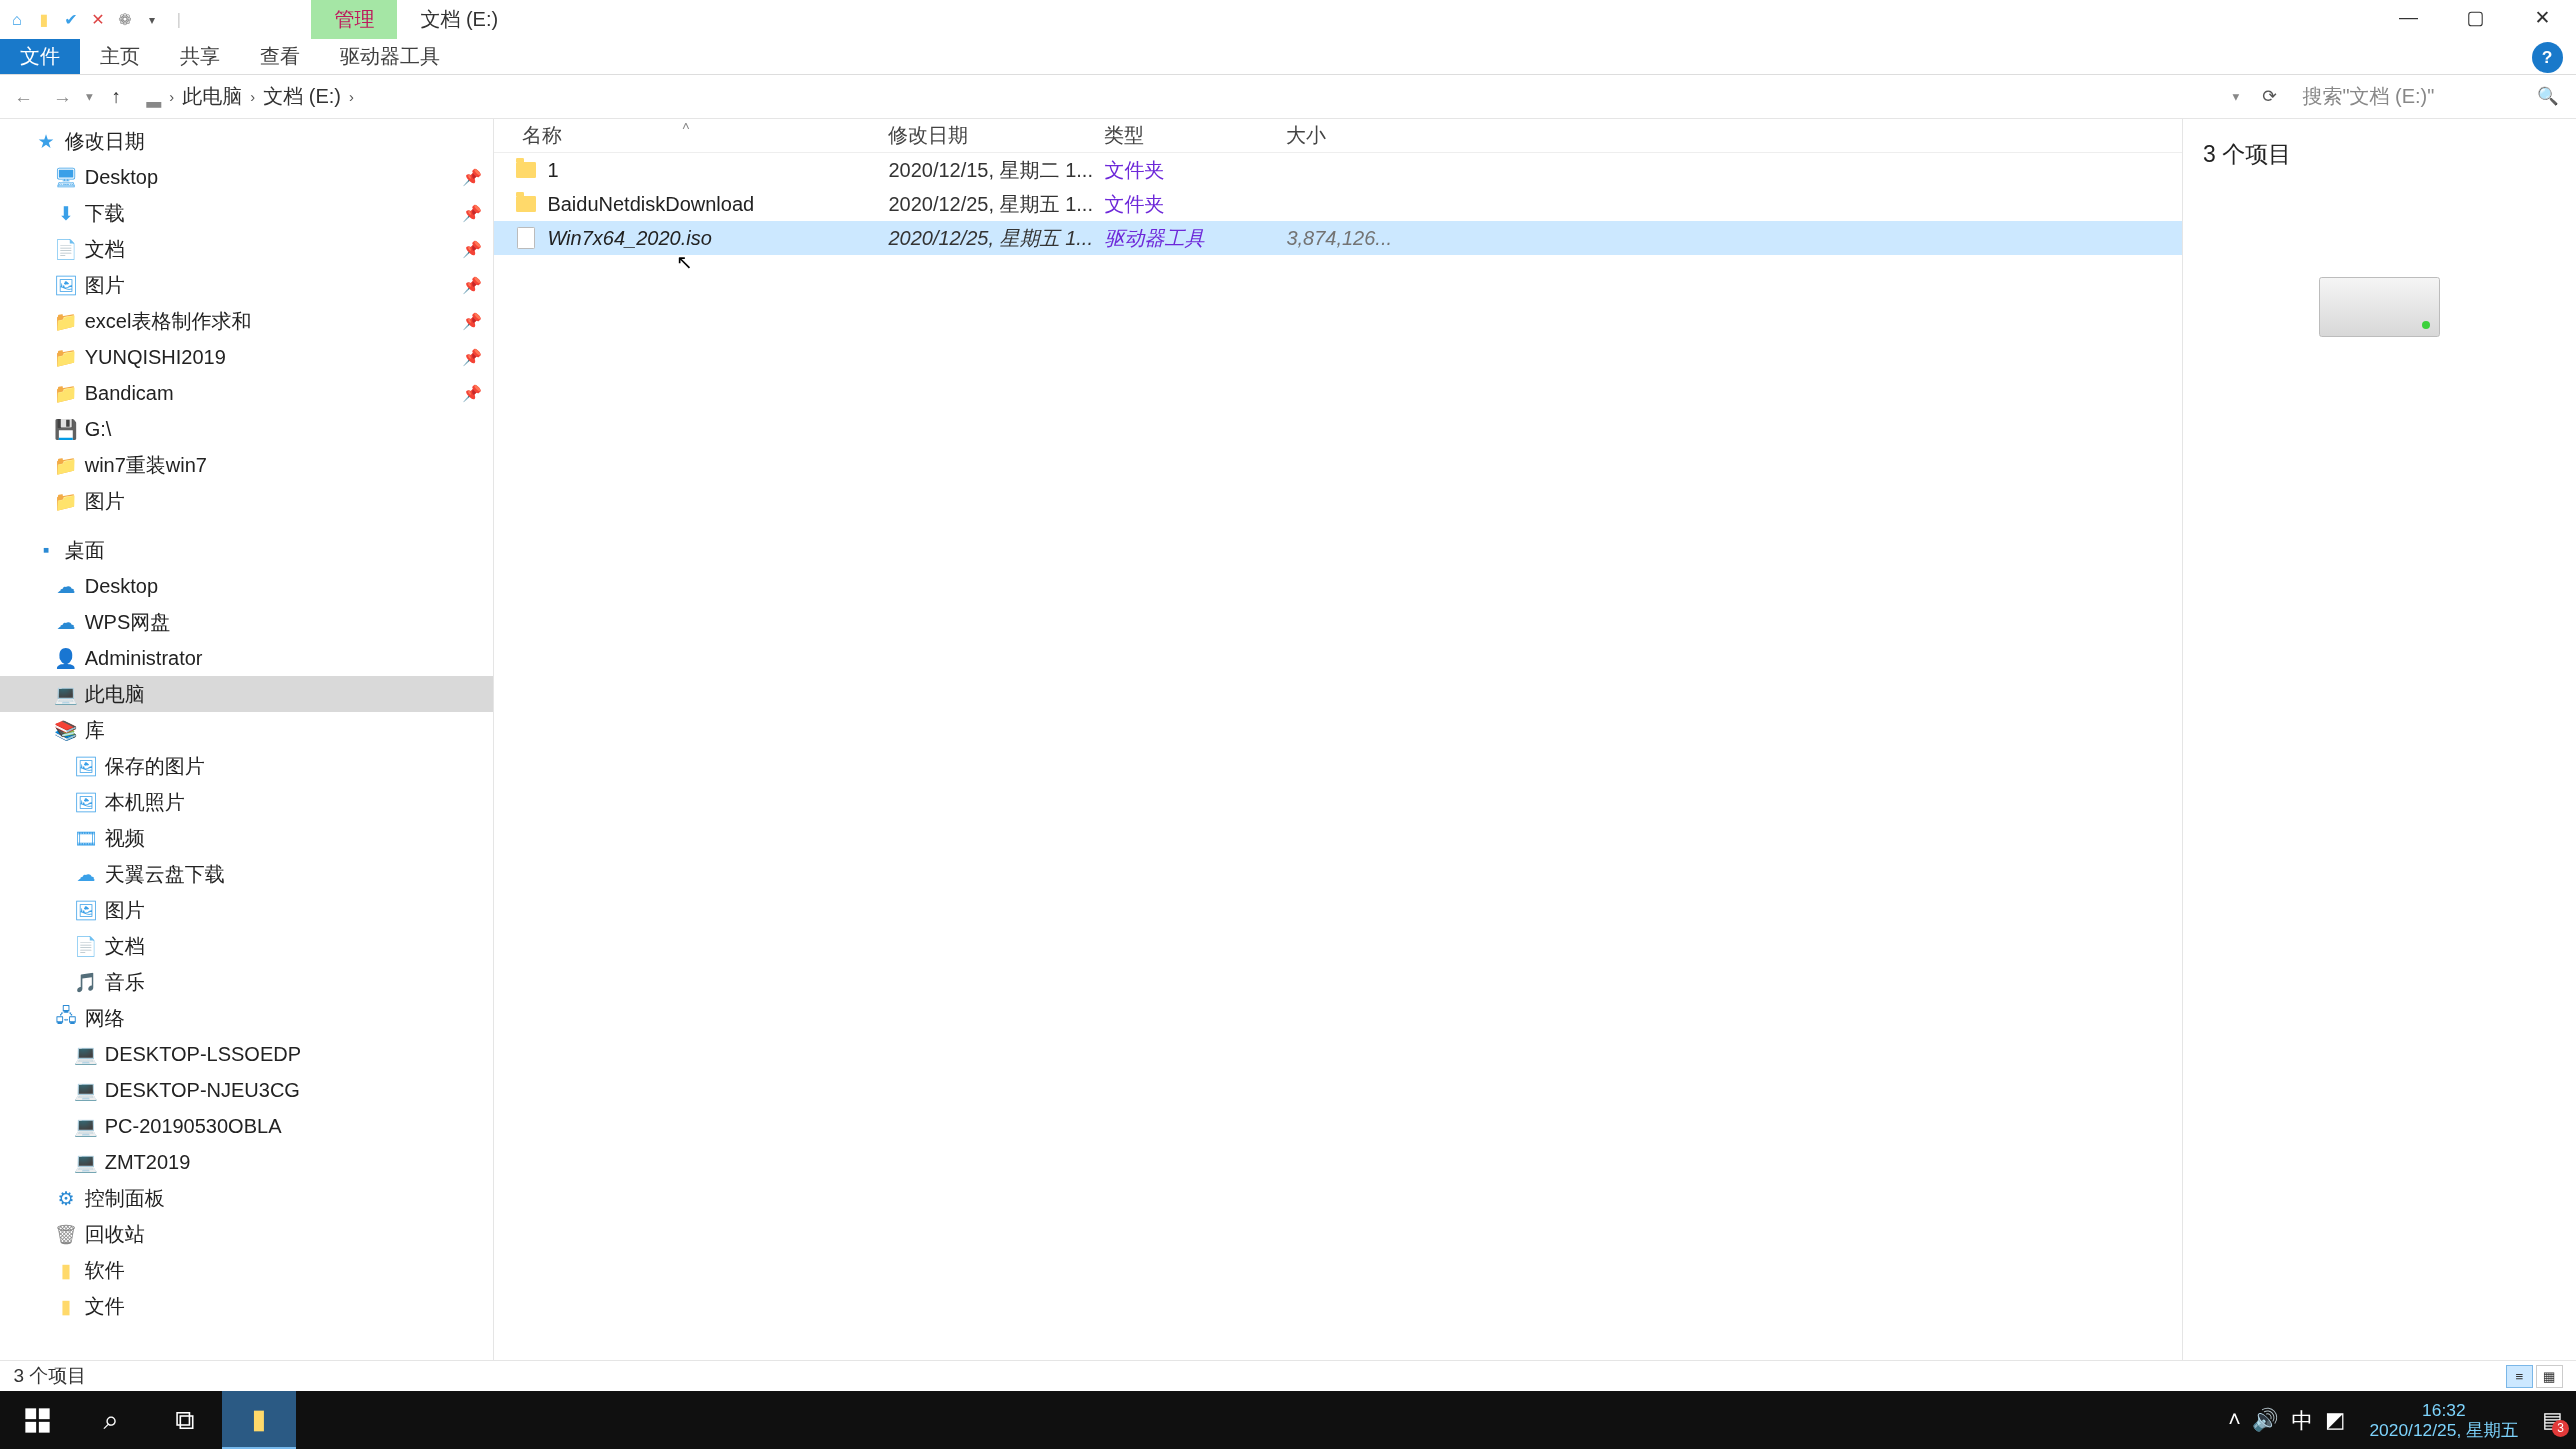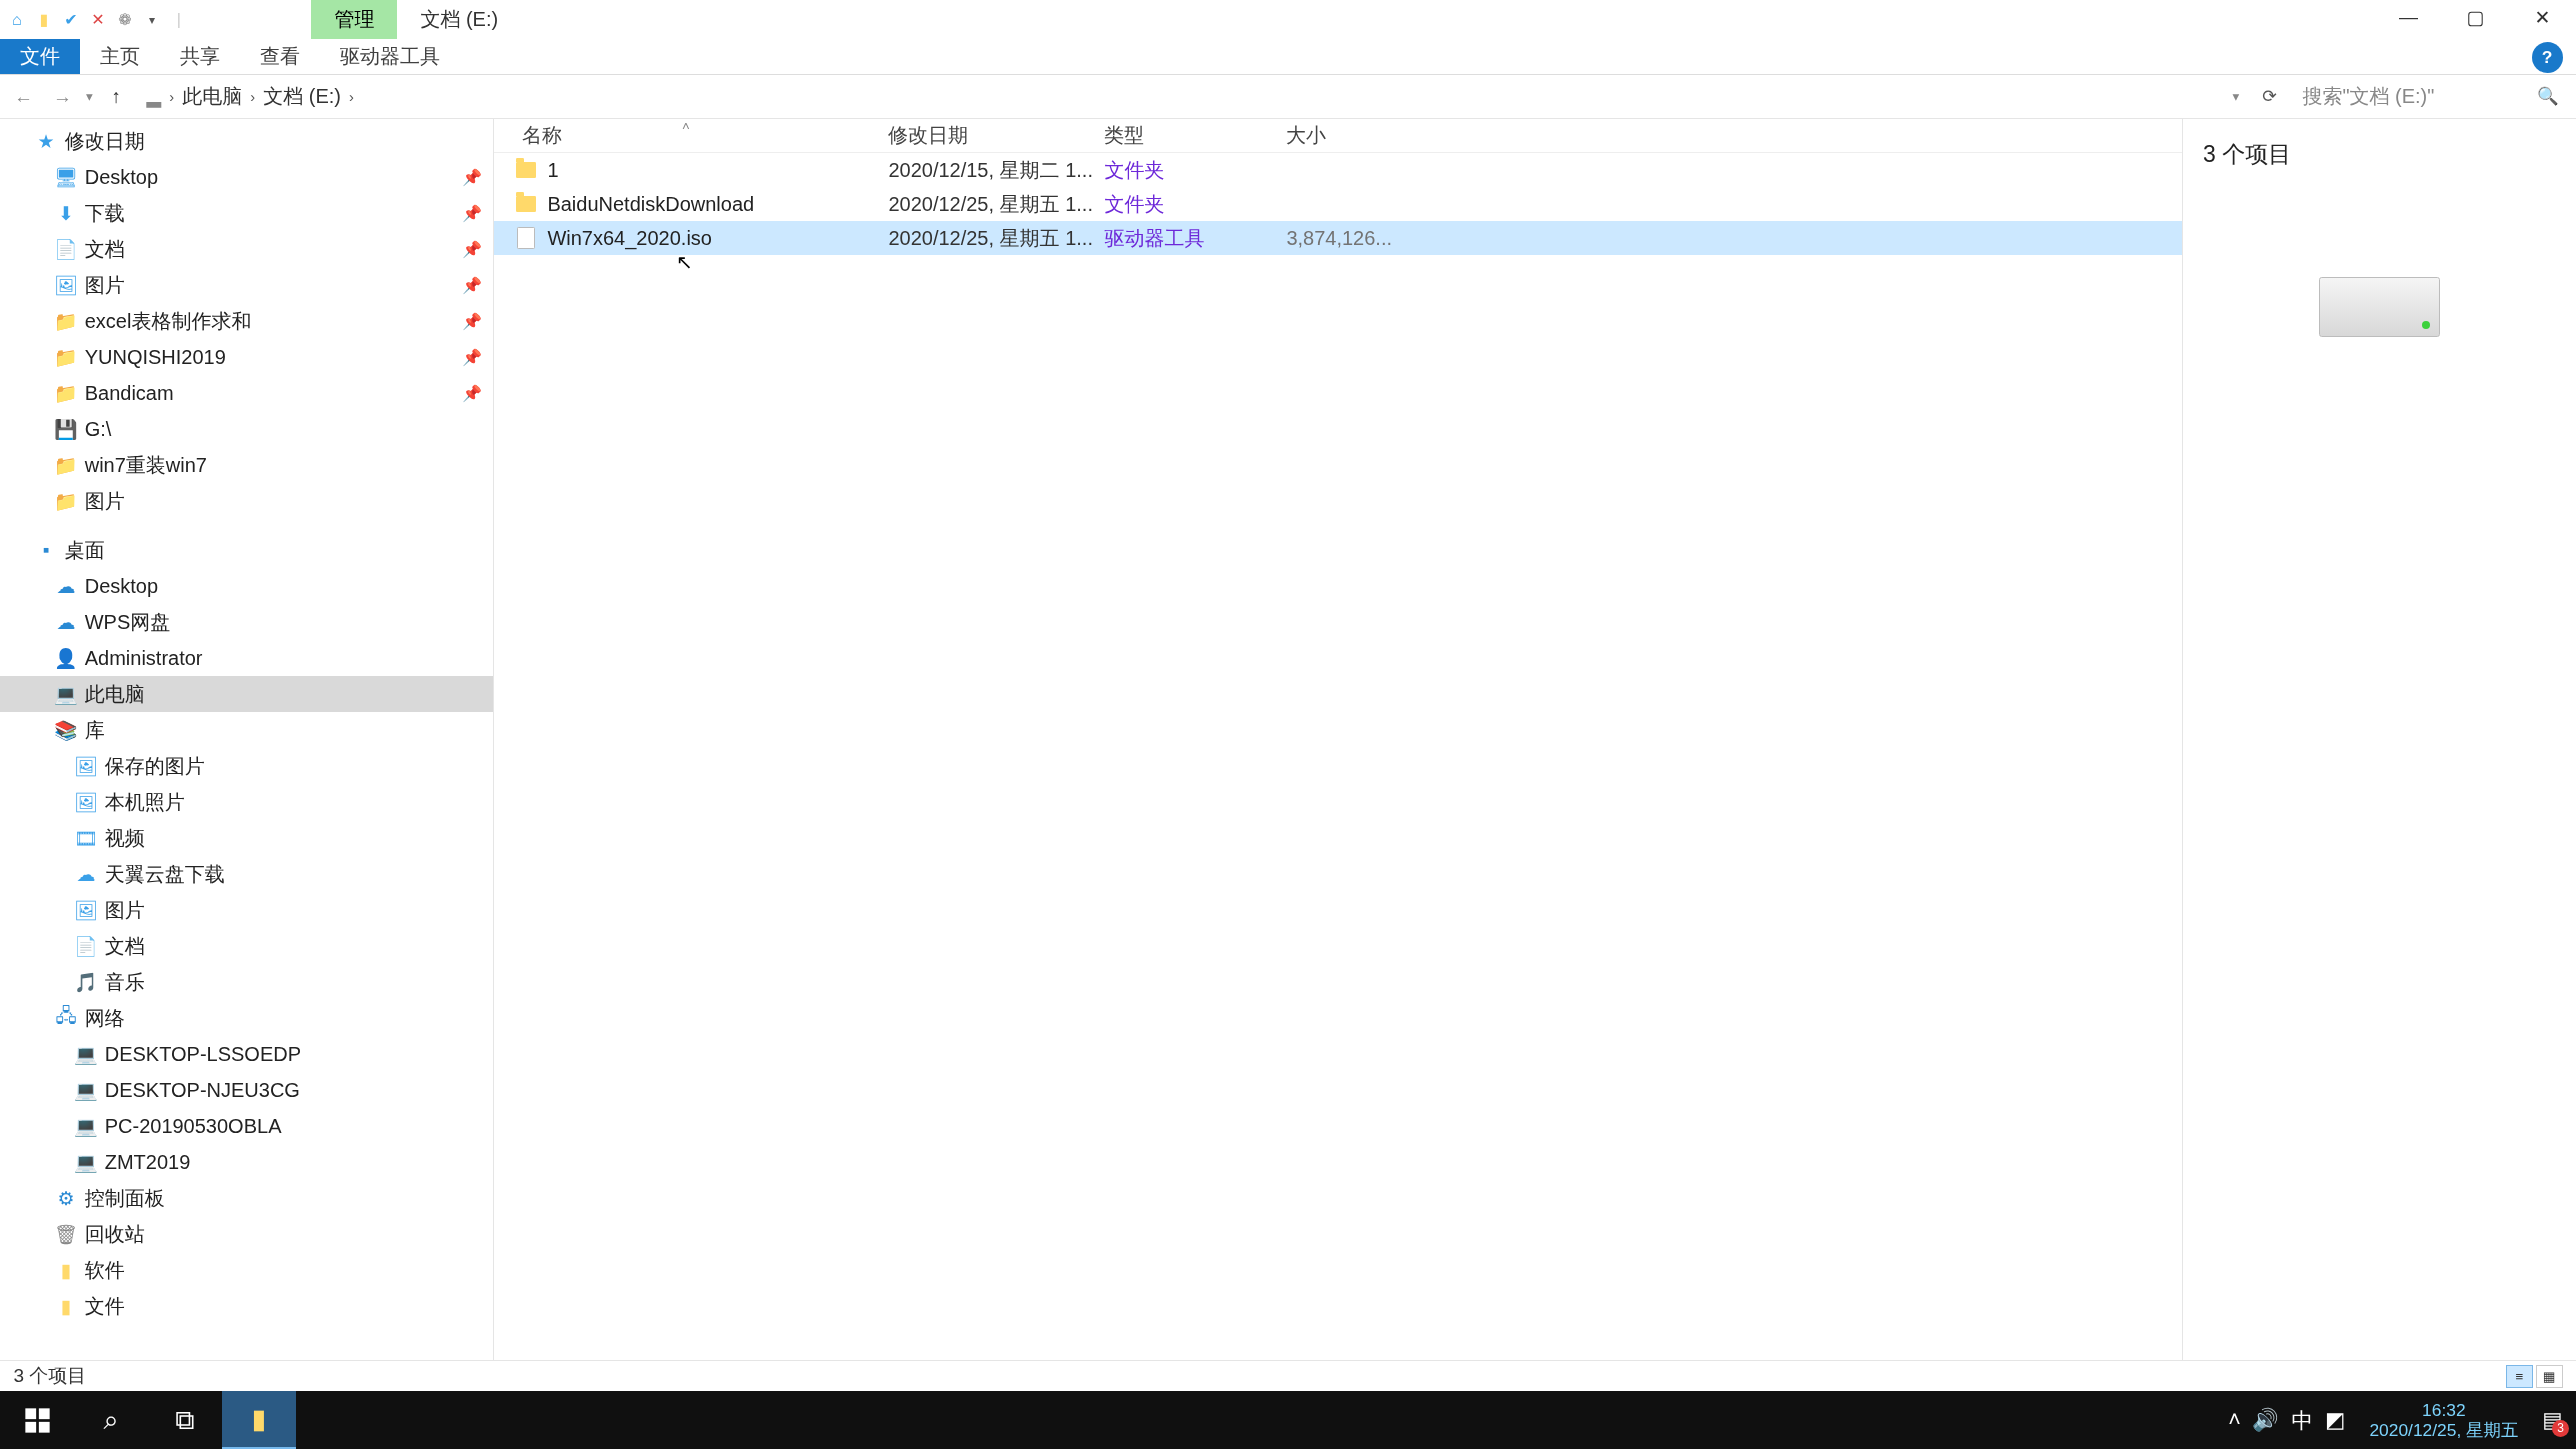--- a/index.html
+++ b/index.html
@@ -5,21 +5,21 @@
 * { margin:0; padding:0; box-sizing:border-box; font-family:"Microsoft YaHei","Segoe UI",sans-serif; }
 html,body { width:2576px; height:1449px; overflow:hidden; background:#fff; }
 .window { width:2576px; height:1391px; display:flex; flex-direction:column; background:#fff; position:relative; }
 
 
 .title-bar { height:39px; display:flex; align-items:center; background:#fff; position:relative; }
 .qat { display:flex; align-items:center; gap:4px; padding-left:5.4px; }
 .qat-icon { width:23px; height:23px; display:flex; align-items:center; justify-content:center; font-size:16px; }
 .title-tab-group { display:flex; align-items:flex-end; height:39px; margin-left:121px; }
 .title-tab { height:39px; padding:0 23px; font-size:20px; display:flex; align-items:center; color:#333; }
-.title-tab.ctx { background:#a5e6a5; color:#000000; }
+.title-tab.ctx { background:#a5e6a5; color:#be185d; }
 .win-controls { position:absolute; right:0; top:0; display:flex; }
 .win-btn { width:67px; height:34px; display:flex; align-items:center; justify-content:center; font-size:19px; color:#333; }
 
 
 .ribbon { height:36px; display:flex; align-items:stretch; background:#fff; border-bottom:0.7px solid #ddd; }
 .ribbon-tab { padding:0 20px; font-size:20px; display:flex; align-items:center; color:#404040; }
 .ribbon-tab.active { background:#1979ca; color:#fff; }
 
 
 .addr-row { height:44px; display:flex; align-items:center; padding:0 8px; gap:8px; border-bottom:0.7px solid #e5e5e5; }
@@ -50,21 +50,21 @@
 
 
 .flist { flex:1; display:flex; flex-direction:column; }
 .col-head { display:flex; align-items:center; height:34px; font-size:20px; color:#444; border-bottom:0.7px solid #eee; position:relative; }
 .col-head .sort { font-size:13.4px; color:#888; position:absolute; left:188px; top:0; }
 .c-name { width:394px; padding-left:28px; }
 .c-date { width:216px; }
 .c-type { width:182px; }
 .c-size { width:114px; text-align:left; }
 .frow { display:flex; align-items:center; height:34px; font-size:20px; color:#222; }
-.frow.sel { background:#cce8ff; }
+.frow.sel { background:#cce8ff;font-style:italic; }
 .frow .fi { width:24px; height:24px; margin-left:20px; margin-right:9.4px; display:flex; align-items:center; justify-content:center; }
 .frow .fn { width:341px; }
 .frow .fd { width:216px; color:#333; }
 .frow .ft { width:182px; color:#6d28d9; }
 .frow .fs { width:114px; color:#737373; }
 .folder-ico { width:20px; height:16px; background:#ffd96a; border-radius:1.3px; position:relative; }
 .folder-ico::before { content:""; position:absolute; top:-4px; left:0; width:8px; height:4px; background:#ffd96a; border-radius:1.3px 1.3px 0 0; }
 .file-ico { width:17.4px; height:21.5px; background:#fff; border:1.3px solid #bbb; border-radius:1.3px; }
 
 

